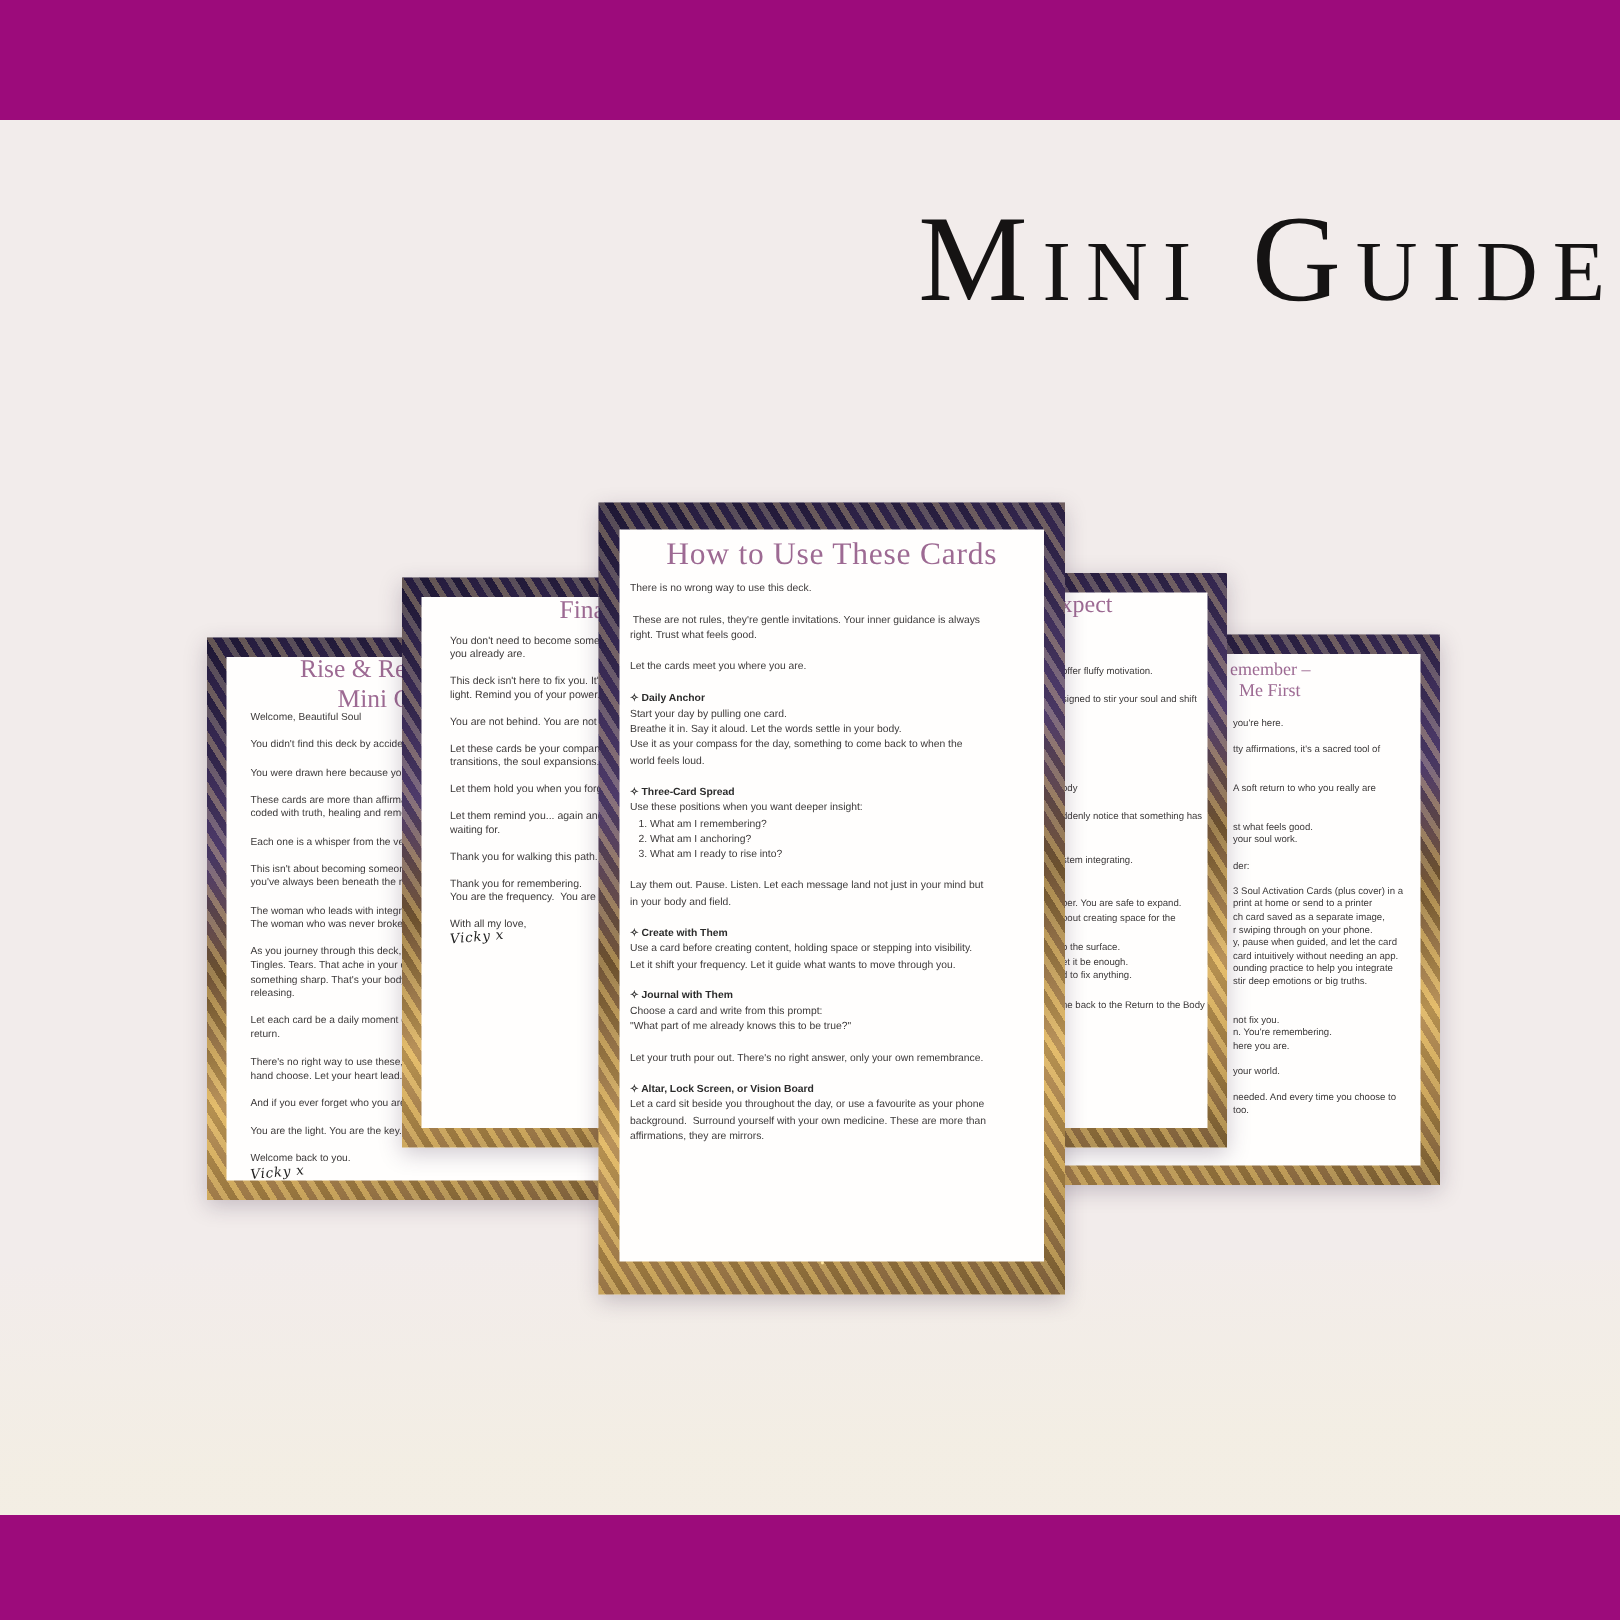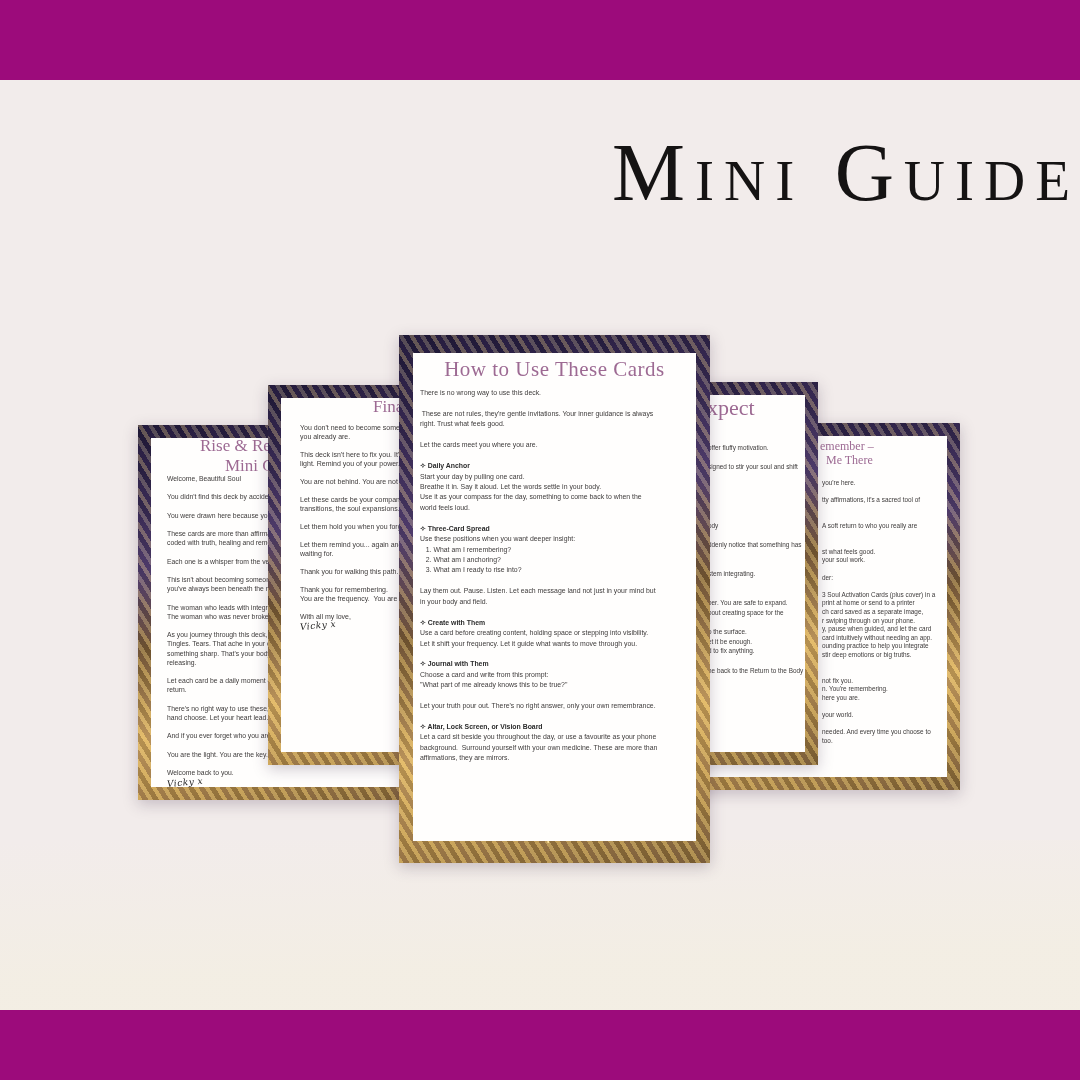--- a/index.html
+++ b/index.html
@@ -47,21 +47,21 @@
   .c2 .card-body{left:19px;top:26px;font-size:7px;}
   .c2 .ln{height:9px;}
   .c2 .signature{font-size:9px;}
   
   .c3{left:399px;top:335px;width:311px;height:528px;z-index:3;}
   .c3 .card-title{top:4px;left:0;right:0;text-align:center;font-size:21px;letter-spacing:.5px;}
   .c3 .card-body{left:7px;top:37px;font-size:6.9px;}
   .c3 .ln{height:10.45px;}
   
   .c4{left:526px;top:382px;width:292px;height:383px;z-index:2;}
-  .c4 .card-title{top:0;left:168px;font-size:22px;}
+  .c4 .card-title{top:0;left:168px;font-size:16px;}
   .c4 .card-body{left:169px;top:50px;font-size:6.4px;}
   .c4 .ln{height:9.7px;}
   
   .c5{left:668px;top:423px;width:292px;height:367px;z-index:1;}
   .c5 .card-title{top:3px;left:139px;font-size:12px;}
   .c5 .card-title .t2{margin-left:6px;}
   .c5 .card-body{left:141px;top:44px;font-size:6.4px;}
   .c5 .ln{height:8.6px;}
   .c5 .signature{position:absolute;left:42px;top:318px;font-size:8.5px;}
 </style>
@@ -183,21 +183,21 @@
           <div class="ln">&nbsp;</div>
           <div class="ln">ne back to the Return to the Body</div>
         </div>
     </div>
   </section>
 
   <section class="card c5 galaxy">
     <div class="card-inner">
       <div class="card-title">
           <div class="t t1">emember –</div>
-          <div class="t t2">Me There</div>
+          <div class="t t2">Me First</div>
         </div>
       <div class="card-body">
           <div class="ln">you're here.</div>
           <div class="ln">&nbsp;</div>
           <div class="ln">tty affirmations, it's a sacred tool of</div>
           <div class="ln">&nbsp;</div>
           <div class="ln">&nbsp;</div>
           <div class="ln">A soft return to who you really are</div>
           <div class="ln">&nbsp;</div>
           <div class="ln">&nbsp;</div>

